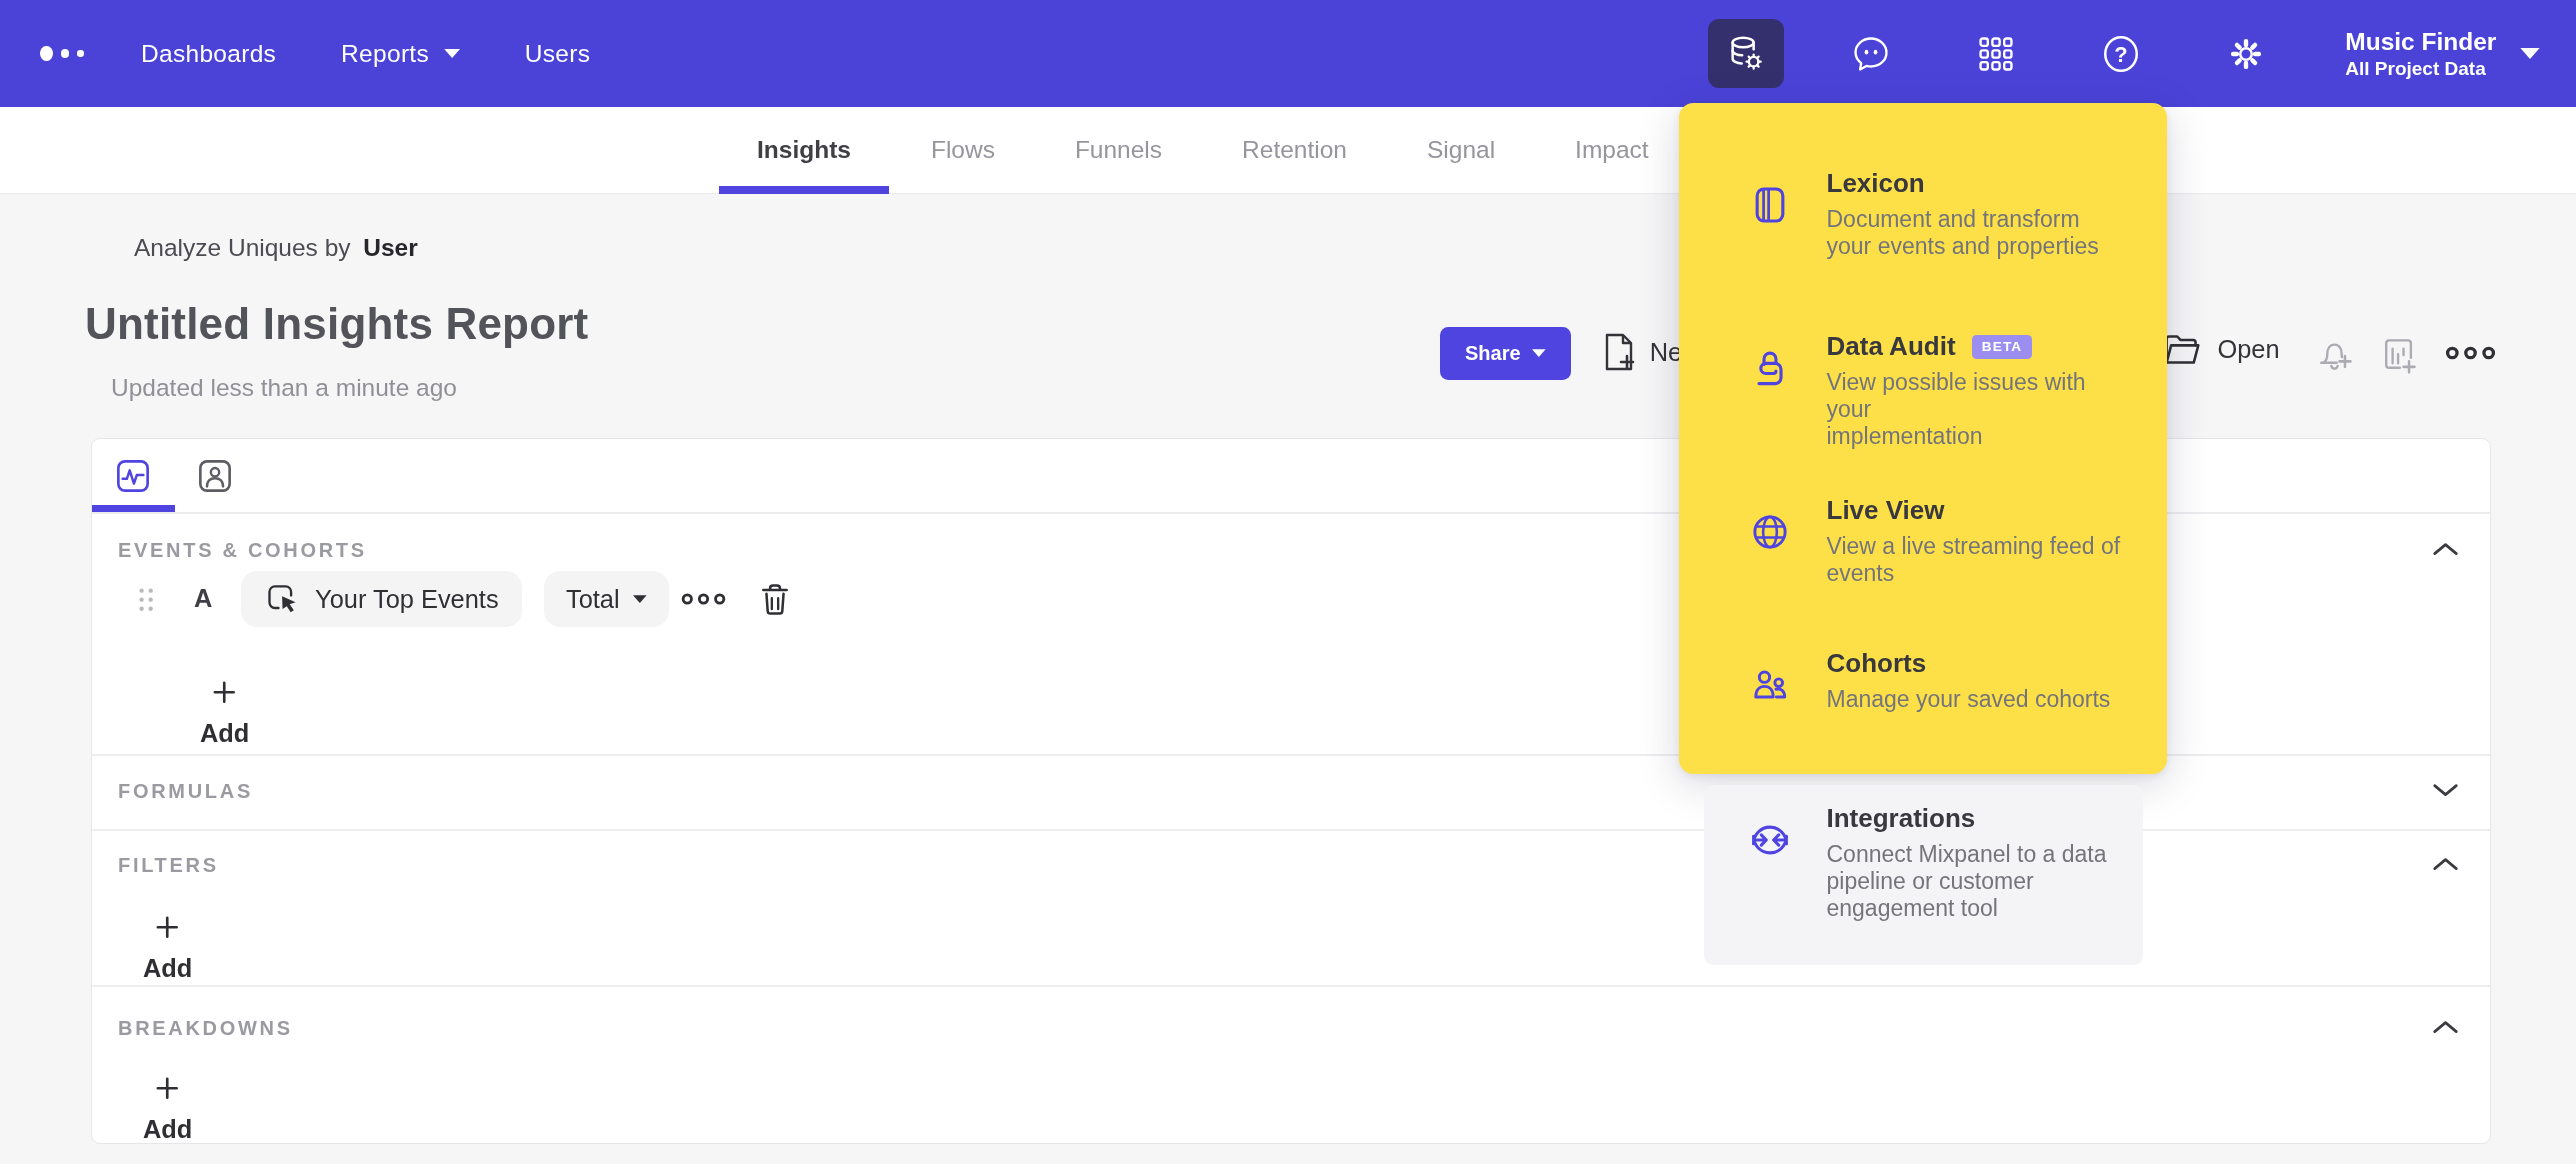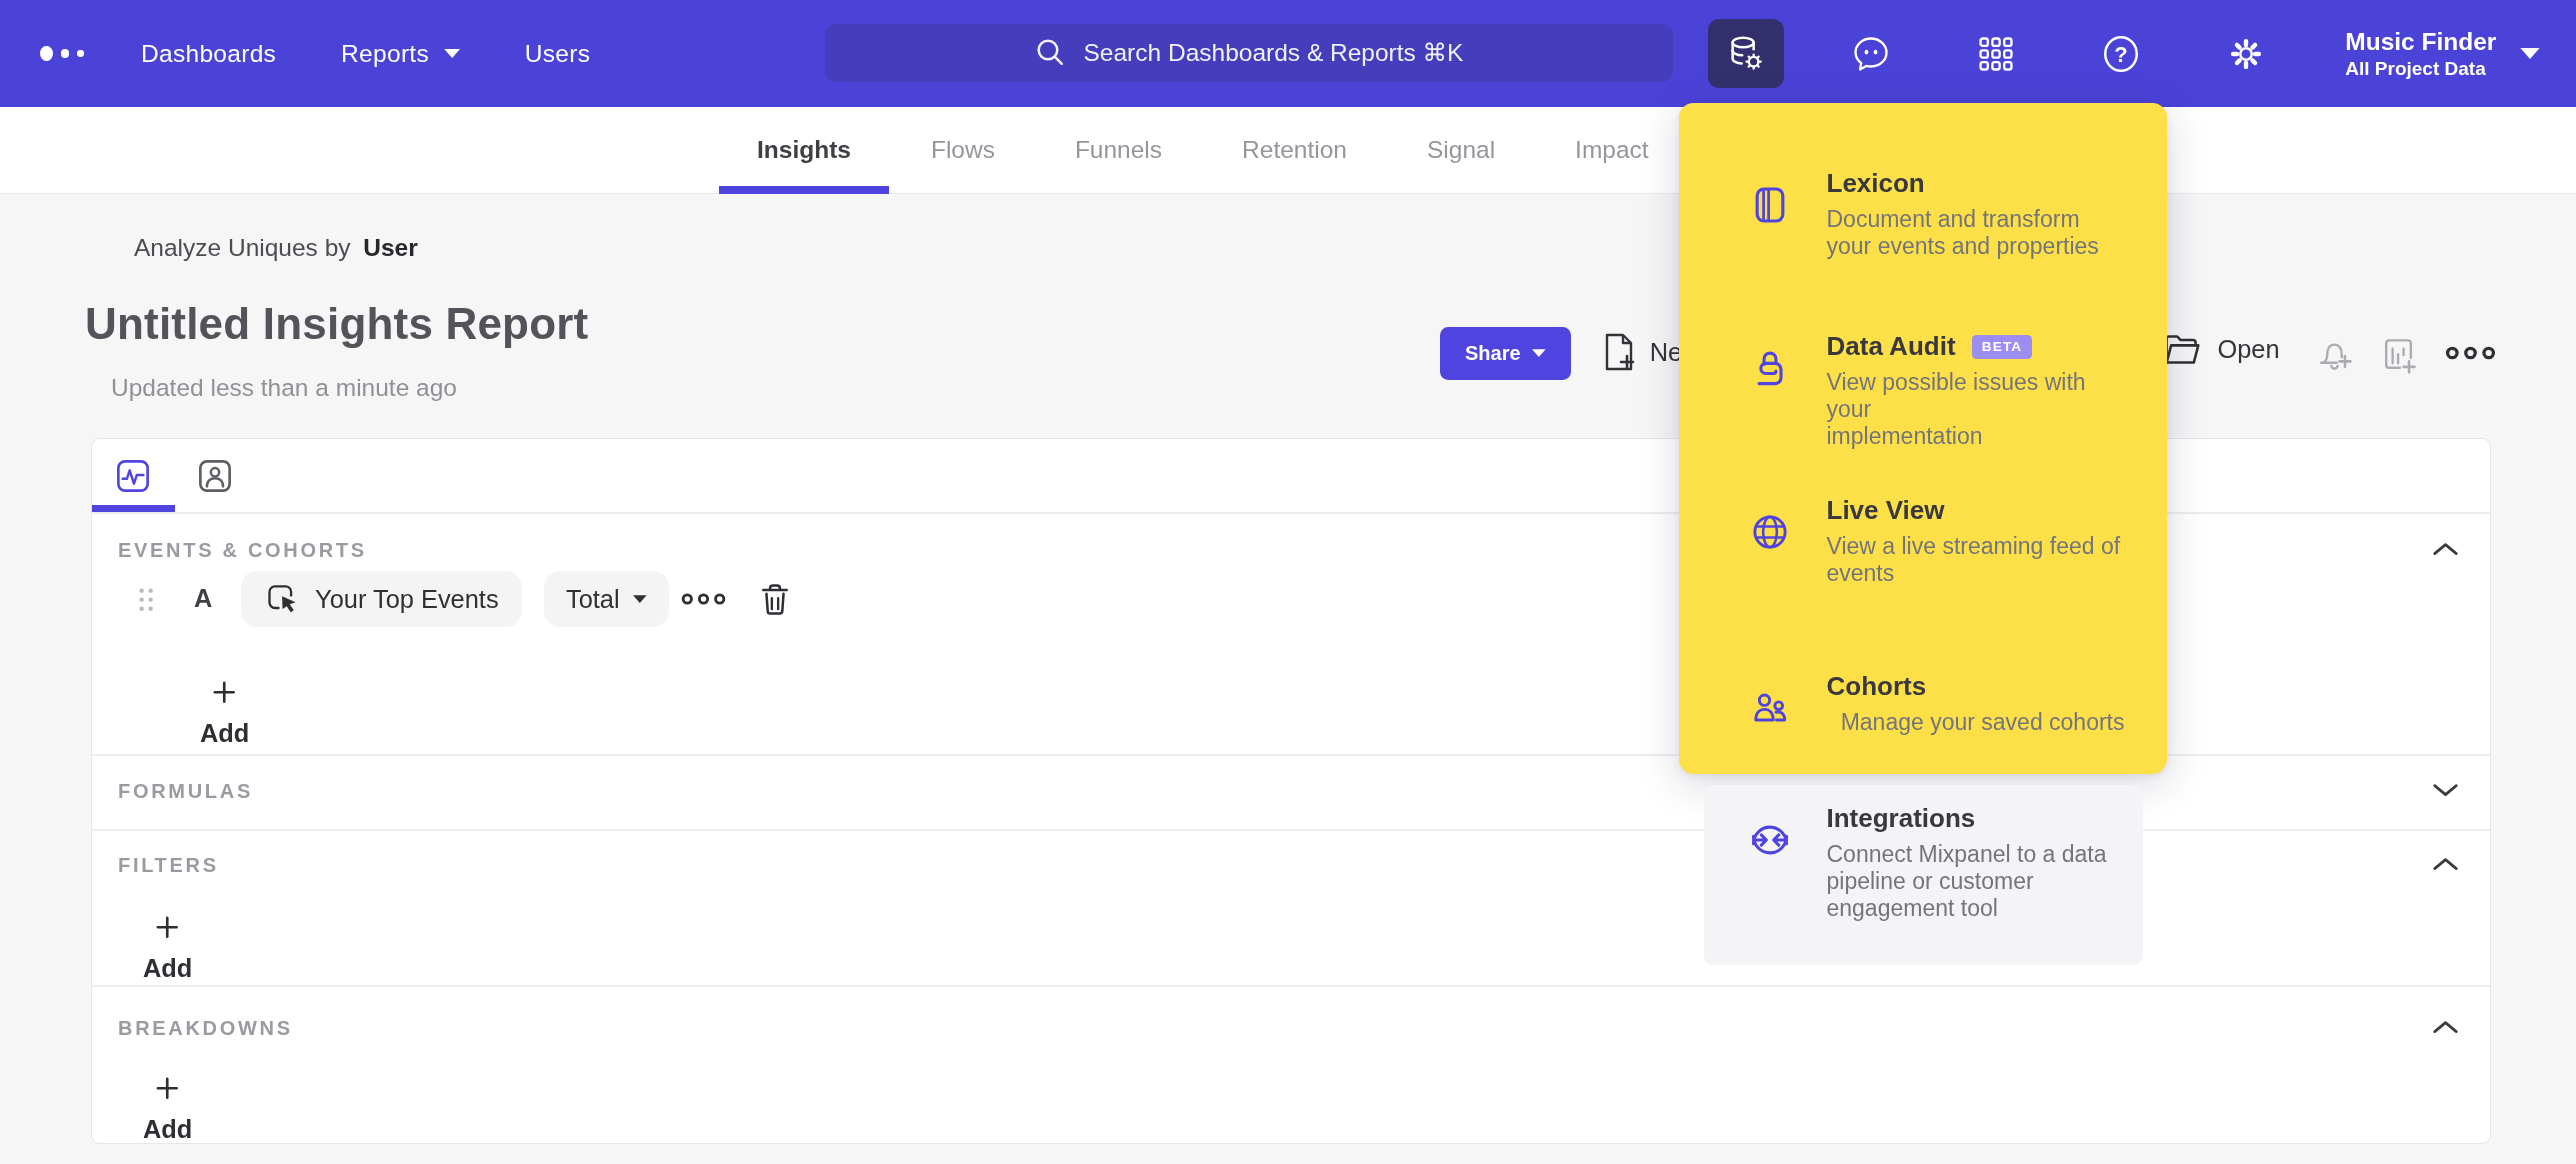--- a/index.html
+++ b/index.html
@@ -104,27 +104,20 @@
       <span>Reports</span>
       <svg class="caret" width="16.3" height="9" viewBox="0 0 14 8">
           <polygon points="0,0 14,0 7,8" fill="#fff"></polygon>
         </svg>
     </div>
     <div class="nav-item">
       <span>Users</span>
     </div>
   </nav>
 
-  <div class="searchbar">
-    <svg width="31" height="31" viewBox="0 0 22 22">
-      <circle cx="9.2" cy="9.2" r="6.6" fill="none" stroke="rgba(255,255,255,.93)" stroke-width="1.8"></circle>
-      <line x1="14" y1="14" x2="19" y2="19" stroke="rgba(255,255,255,.93)" stroke-width="1.8" stroke-linecap="round"></line>
-    </svg>
-    <span>Search Dashboards &amp; Reports ⌘K</span>
-  </div>
 
   <div class="nav-right">
     <div class="icon-btn active">
       <svg width="42" height="42" viewBox="0 0 44 44">
         <g fill="none" stroke="#fff" stroke-width="2.6" stroke-linecap="round">
           <ellipse cx="19" cy="10" rx="11" ry="5"></ellipse>
           <path d="M8,10 V27 c0,2.6 4.2,4.7 9.5,4.9"></path>
           <path d="M30,10 V17"></path>
           <path d="M8,18.5 c0,2.6 4.4,4.8 10,4.9"></path>
         </g>
@@ -413,21 +406,21 @@
     </svg>
     <div class="mi-text">
       <div class="mi-title">
           <span>Live View</span>
         </div>
       <div class="mi-desc">View a live streaming feed of
 events</div>
     </div>
   </div>
 
-  <div class="menu-item" style="top:550px;text-align:right;">
+  <div class="menu-item" style="top:527px;">
     <svg class="mi-icon" width="44" height="44" viewBox="0 0 48 48">
       <circle cx="18" cy="15.5" r="5.6" fill="none" stroke="#4F44E0" stroke-width="3.2"></circle>
       <path d="M8.5,37 c0-8 4.2-11.5 9.5-11.5 s9.5,3.5 9.5,11.5 z" fill="none" stroke="#4F44E0" stroke-width="3.2" stroke-linejoin="round"></path>
       <circle cx="33.5" cy="21.5" r="4.2" fill="none" stroke="#4F44E0" stroke-width="3.2"></circle>
       <path d="M30.5,28.6 c5.5-1.4 9.5,1.8 9.5,8.4 h-9" fill="none" stroke="#4F44E0" stroke-width="3.2" stroke-linecap="round" stroke-linejoin="round"></path>
     </svg>
     <div class="mi-text">
       <div class="mi-title">
           <span>Cohorts</span>
         </div>

